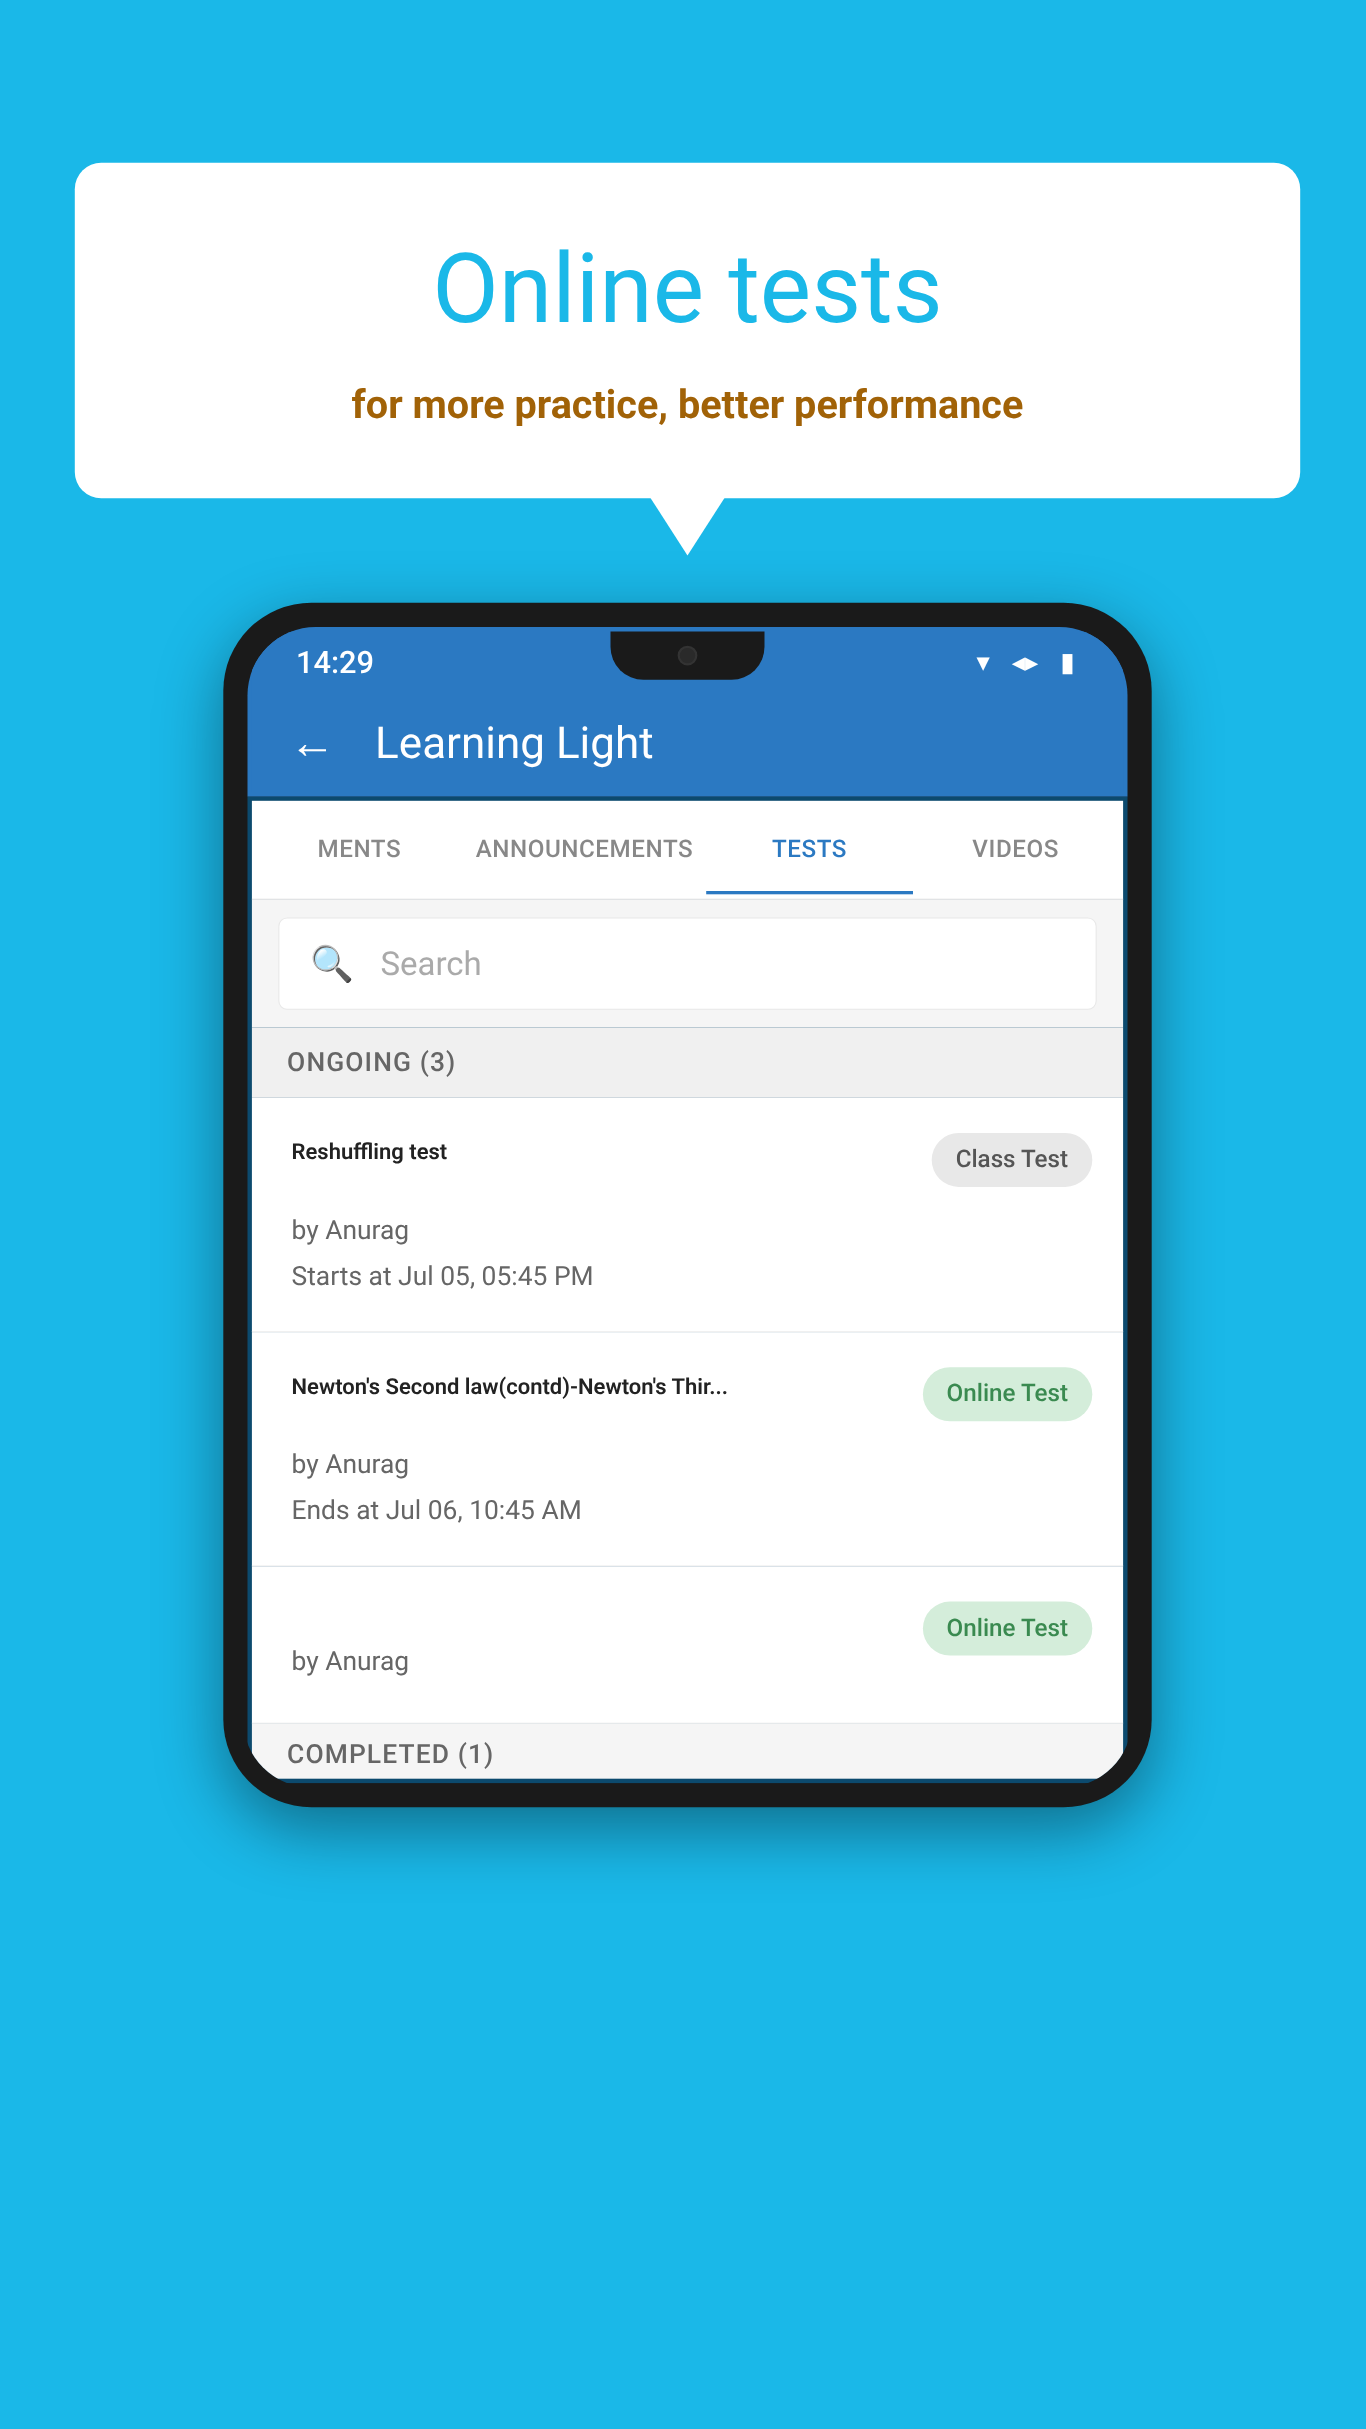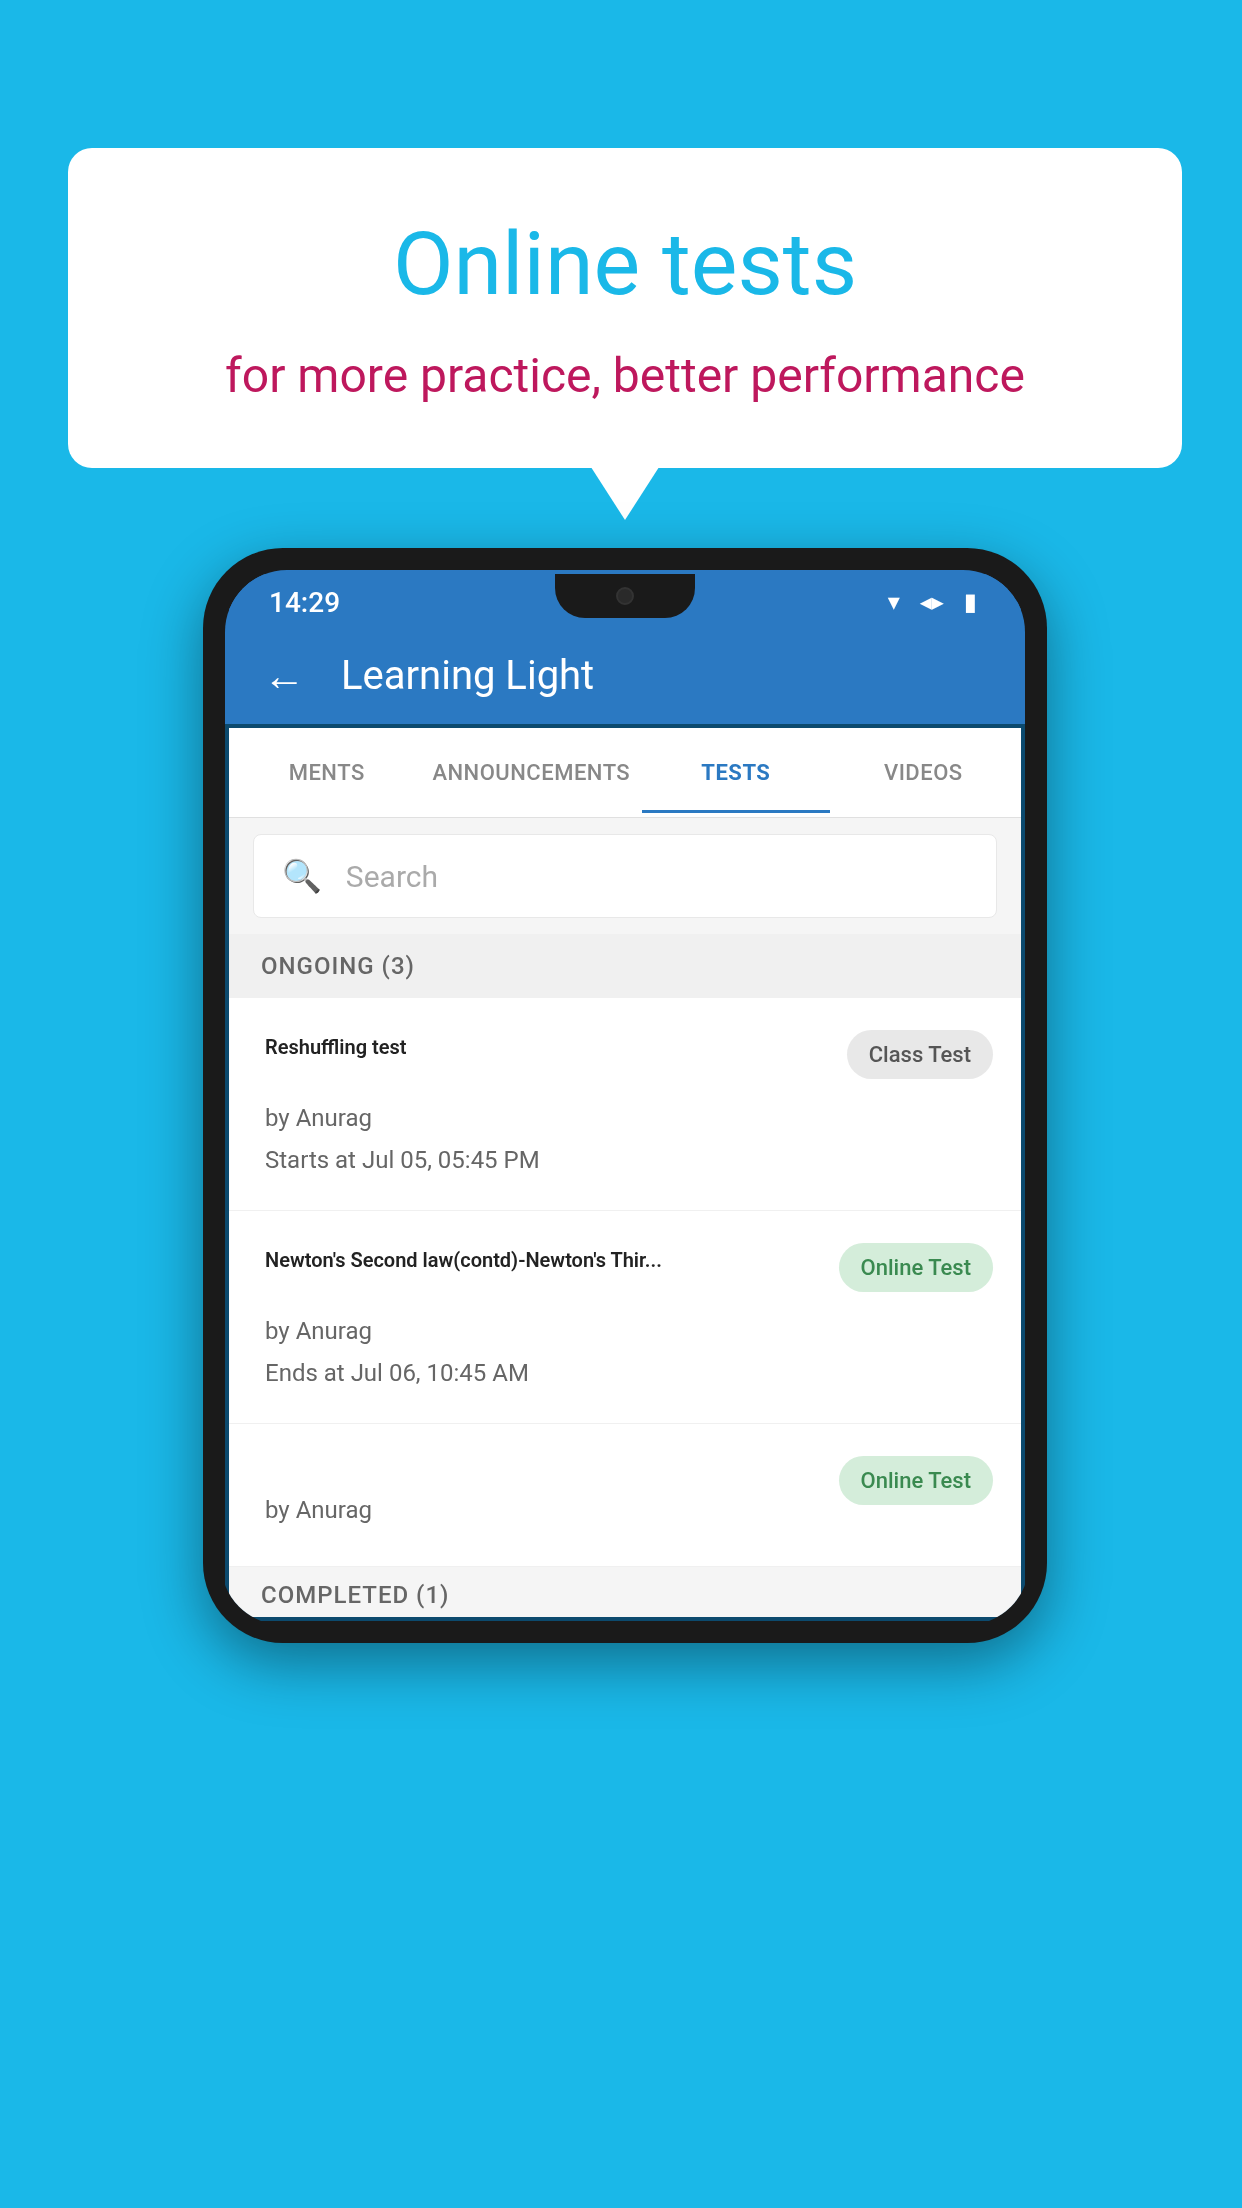--- a/index.html
+++ b/index.html
@@ -43,23 +43,23 @@
     }
 
     .bubble-title {
       font-size: 88px;
       color: #1ab8e8;
       font-weight: 400;
       margin-bottom: 24px;
     }
 
     .bubble-subtitle {
-      font-size: 48px;
-      color: #be185d;
-      font-weight: 400;
+      font-size: 36px;
+      color: #a16207;
+      font-weight: 700;
     }
 
     
     .phone-container {
       position: absolute;
       top: 540px;
       left: 50%;
       transform: translateX(-50%);
       width: 852px;
     }
@@ -166,21 +166,20 @@
       font-size: 22px;
       color: #888;
       font-weight: 500;
       letter-spacing: 0.5px;
       position: relative;
       text-transform: uppercase;
     }
 
     .tab.active {
       color: #2b79c2;
-      font-weight: bold;
     }
 
     .tab.active::after {
       content: '';
       position: absolute;
       bottom: 0;
       left: 0;
       right: 0;
       height: 3px;
       background: #2b79c2;

